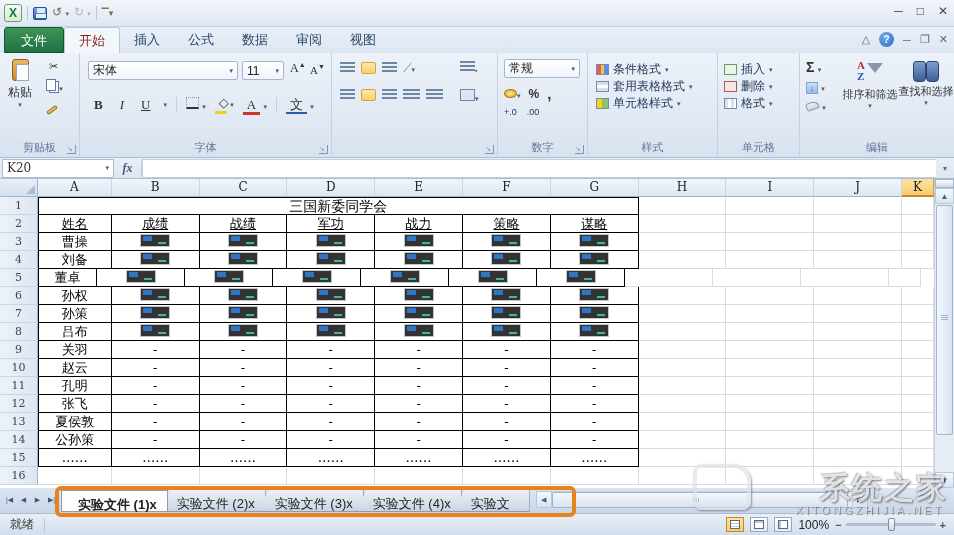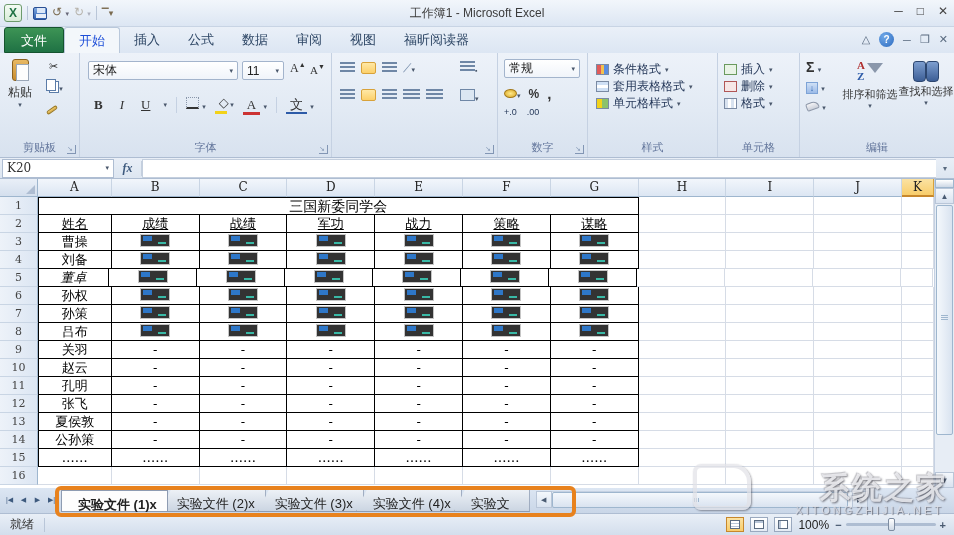--- a/index.html
+++ b/index.html
@@ -16,21 +16,21 @@
   .save-ic::before{content:"";position:absolute;left:3px;top:0;width:8px;height:5px;background:#dce8f8;}
   .save-ic::after{content:"";position:absolute;left:2px;bottom:1px;width:10px;height:4px;background:#e8eef8;}
   .mini-drop{font-size:7px;color:#667;}
   .title-text{position:absolute;left:0;right:0;top:5px;text-align:center;color:#3b3b3b;font-size:12px;}
   .win-btns{position:absolute;right:6px;top:4px;display:flex;gap:14px;color:#444;font-size:12px;}
   
   .tabrow{position:absolute;left:0;top:27px;width:954px;height:26px;background:linear-gradient(#EAF0F8,#DCE6F3);}
   .ribbon-tabs{position:absolute;left:4px;top:0;height:26px;display:flex;align-items:stretch;font-family:Liberation Serif, serif;}
   .file-tab{background:linear-gradient(#3D9455,#1F7244);color:#fff;padding:0 16px;line-height:26px;border-radius:3px 3px 0 0;border:1px solid #15542f;font-size:13px;}
   .rtab{padding:0 14px;line-height:26px;color:#2c4564;font-size:13px;}
-  .rtab.active{background:#F3F7FB;border:1px solid #B9C8DB;border-bottom:none;border-radius:3px 3px 0 0;color:#1d4ed8;}
+  .rtab.active{background:#F3F7FB;border:1px solid #B9C8DB;border-bottom:none;border-radius:3px 3px 0 0;color:#7f1d1d;}
   .tabrow-right{position:absolute;right:6px;top:5px;display:flex;gap:9px;align-items:center;color:#5a6b80;font-size:11px;}
   .help-circle{width:15px;height:15px;border-radius:50%;background:radial-gradient(circle at 35% 30%,#6fa8e8,#2e6cc0);color:#fff;text-align:center;line-height:15px;font-weight:bold;font-size:10px;}
   
   .ribbon{position:absolute;left:0;top:53px;width:954px;height:105px;background:linear-gradient(#EDF2F9 0%,#E2EAF4 55%,#D8E2EF 100%);border-bottom:1px solid #AEBDD2;}
   .rgroup{position:absolute;top:0;height:104px;border-right:1px solid #C5D1E2;}
   .rg-label{position:absolute;bottom:2px;left:0;right:0;text-align:center;color:#62759b;font-size:11px;}
   .launcher{position:absolute;bottom:3px;right:3px;width:9px;height:9px;border-right:1px solid #8296b4;border-bottom:1px solid #8296b4;font-size:7px;color:#8296b4;line-height:7px;}
   .vbtn{display:flex;flex-direction:column;align-items:center;justify-content:flex-start;}
   .drop7{font-size:7px;color:#49576b;line-height:7px;}
   .clipboard-ic{width:17px;height:22px;background:linear-gradient(#e8b964,#c98c2e);border:1px solid #8a6220;border-radius:3px;position:relative;}
@@ -132,38 +132,36 @@
 <div class="titlebar">
   <div class="qat">
     <div class="xl-logo">X</div>
     <div class="qat-sep"></div>
     <div class="save-ic"></div>
     <span class="qat-btn">↺ <span class="mini-drop">▾</span></span>
     <span class="qat-btn" style="opacity:.45">↻ <span class="mini-drop">▾</span></span>
     <div class="qat-sep"></div>
     <span class="qat-btn" style="font-size:9px;">▔▾</span>
   </div>
-  <div class="title-text">工作簿1 - Microsoft Excel</div>
   <div class="win-btns">
     <span>─</span>
     <span>□</span>
     <span>✕</span>
   </div>
 </div>
 
 <div class="tabrow">
   <div class="ribbon-tabs" id="ribbon-tabs">
     <div class="file-tab">文件</div>
   <div class="rtab active">开始</div>
       <div class="rtab">插入</div>
       <div class="rtab">公式</div>
       <div class="rtab">数据</div>
       <div class="rtab">审阅</div>
       <div class="rtab">视图</div>
-      <div class="rtab">福昕阅读器</div>
     </div>
   <div class="tabrow-right">
     <span>△</span>
     <span class="help-circle">?</span>
     <span>─</span>
     <span>❐</span>
     <span>✕</span>
   </div>
 </div>
 
@@ -407,21 +405,21 @@
         <div class="cell tb" style="width: 88px;">
           <div class="thumb"></div>
         </div>
         <div class="cell" style="width: 88px;"></div>
         <div class="cell" style="width: 88px;"></div>
         <div class="cell" style="width: 88px;"></div>
         <div class="cell" style="width: 32px;"></div>
       </div>
       <div class="grow">
         <div class="rhdr">5</div>
-        <div class="cell tb tl" style="width: 71px; font-style: italic;">董卓</div>
+        <div class="cell tb tl" style="width: 59px;">董卓</div>
         <div class="cell tb" style="width: 88px;">
           <div class="thumb"></div>
         </div>
         <div class="cell tb" style="width: 88px;">
           <div class="thumb"></div>
         </div>
         <div class="cell tb" style="width: 88px;">
           <div class="thumb"></div>
         </div>
         <div class="cell tb" style="width: 88px;">

